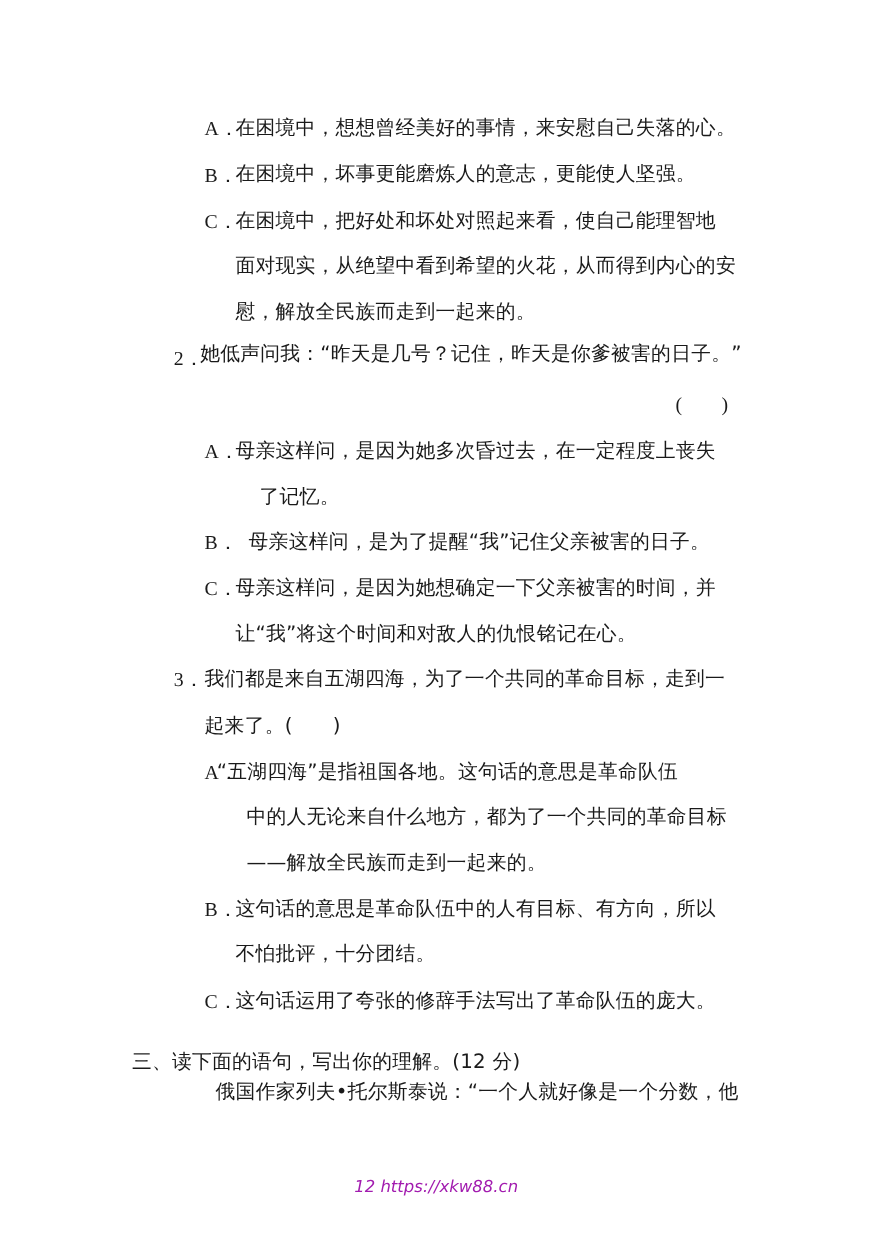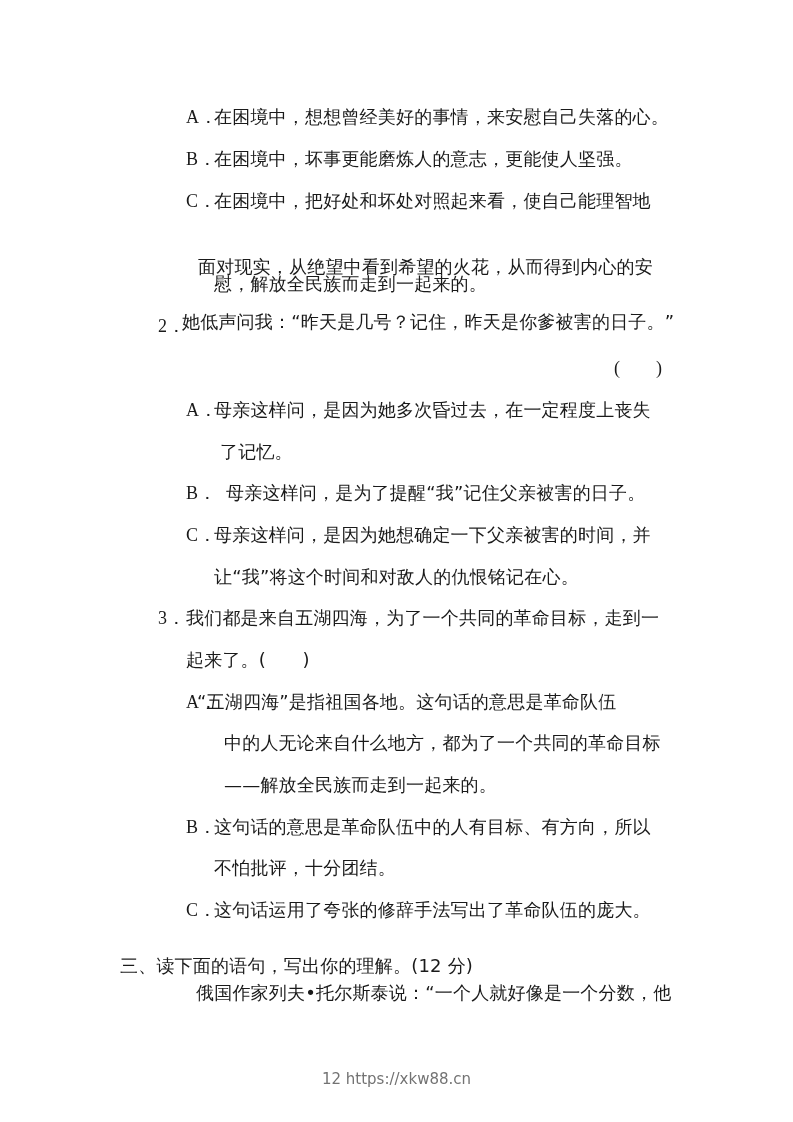--- a/index.html
+++ b/index.html
@@ -31,22 +31,23 @@
       font-size: 18px;
       margin-top: 16px;
     }
     .footer {
       position: absolute;
       left: 0;
       width: 793px;
       top: 1070px;
       text-align: center;
       font-size: 15px;
-      color: #737373;
+      color: #a21caf;
       font-family: "DejaVu Sans", "Liberation Sans", sans-serif;
+      font-style: italic;
     }
     .paren {
       position: absolute;
       font-size: 18px;
       line-height: 24px;
       font-family: "Liberation Serif", serif;
     }
   </style>
 </head>
 <body>
@@ -55,33 +56,33 @@
   <span class="line letter" style="left:186px; top:105px;">A．</span>
   <span class="line" style="left:214px; top:105px;">在困境中，想想曾经美好的事情，来安慰自己失落的心。</span>
 </div>
 <div>
   <span class="line letter" style="left:186px; top:147px;">B．</span>
   <span class="line" style="left:214px; top:147px;">在困境中，坏事更能磨炼人的意志，更能使人坚强。</span>
 </div>
 <div>
   <span class="line letter" style="left:186px; top:189px;">C．</span>
   <span class="line" style="left:214px; top:189px;">在困境中，把好处和坏处对照起来看，使自己能理智地</span>
-  <span class="line" style="left:198px; top:230px;margin-top:25px;">面对现实，从绝望中看到希望的火花，从而得到内心的安</span>
+  <span class="line" style="left:214px; top:230px;">面对现实，从绝望中看到希望的火花，从而得到内心的安</span>
   <span class="line" style="left:214px; top:272px;">慰，解放全民族而走到一起来的。</span>
 </div>
 
 <div>
   <span class="line letter" style="left:158px; top:314px;">2．</span>
   <span class="line" style="left:182px; top:310px;">她低声问我：“昨天是几号？记住，昨天是你爹被害的日子。”</span>
   <span class="paren" style="left:614px; top:356px;">(　　)</span>
 
   <div>
     <span class="line letter" style="left:186px; top:398px;">A．</span>
     <span class="line" style="left:214px; top:398px;">母亲这样问，是因为她多次昏过去，在一定程度上丧失</span>
-    <span class="line" style="left:220px; top:440px;">了记忆。</span>
+    <span class="line" style="left:236px; top:440px;">了记忆。</span>
   </div>
   <div>
     <span class="line letter" style="left:186px; top:481px;">B．</span>
     <span class="line" style="left:226px; top:481px;">母亲这样问，是为了提醒“我”记住父亲被害的日子。</span>
   </div>
   <div>
     <span class="line letter" style="left:186px; top:523px;">C．</span>
     <span class="line" style="left:214px; top:523px;">母亲这样问，是因为她想确定一下父亲被害的时间，并</span>
     <span class="line" style="left:214px; top:565px;">让“我”将这个时间和对敌人的仇恨铭记在心。</span>
   </div>

